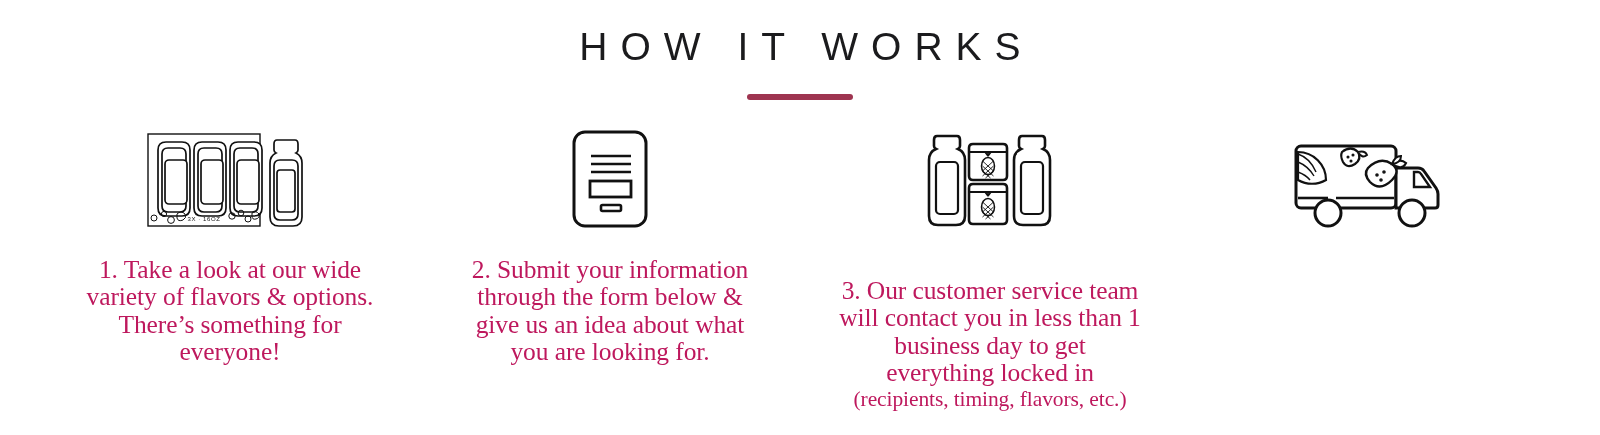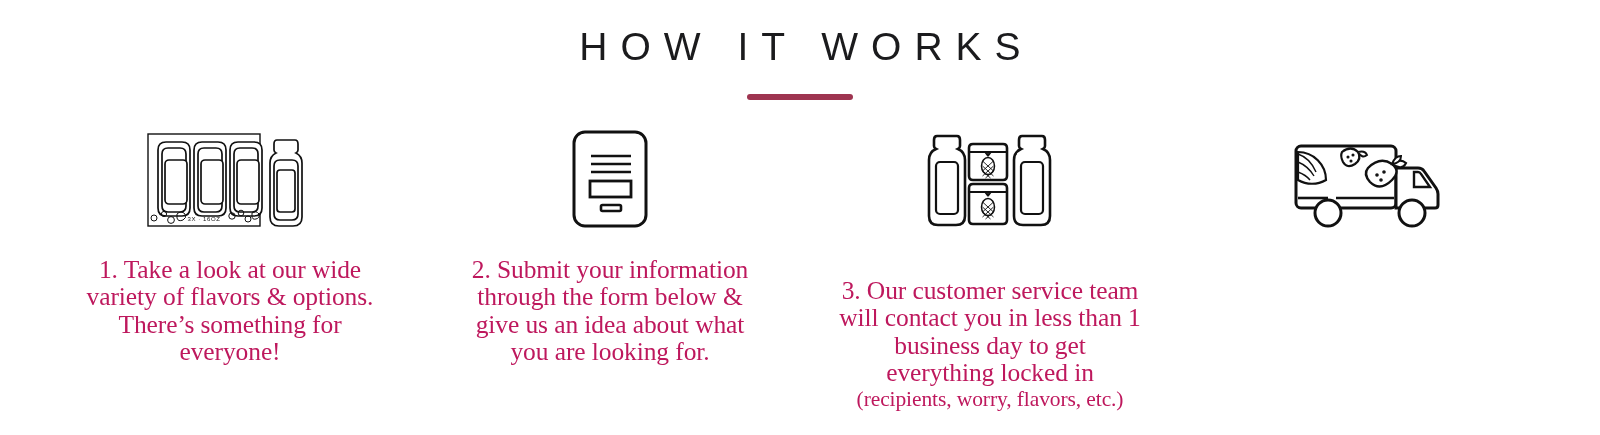--- a/index.html
+++ b/index.html
@@ -206,21 +206,21 @@
             <line x1="49" y1="64" x2="87" y2="64" stroke-width="2.2"></line>
             <g stroke-width="1.5">
               <path d="M68 68 l-3 -4 M68 68 l3 -4 M68 68 l0 -5"></path>
               <ellipse cx="68" cy="79" rx="6.5" ry="8.5"></ellipse>
               <path d="M62.5 74 l11 10 M62.5 79 l11 10 M62.5 84 l8 7 M73.5 74 l-11 10 M73.5 79 l-11 10 M73.5 84 l-8 7" stroke-width="0.9"></path>
             </g>
           </g>
         </svg>
       </div>
       <div class="step-text">3. Our customer service team will contact you in less than 1 business day to get everything locked in</div>
-      <div class="step-text step-subtext" style="margin-top:0;">(recipients, worry, flavors, etc.)</div>
+      <div class="step-text step-subtext" style="margin-top:0;">(recipients, timing, flavors, etc.)</div>
     </div>
 
     <div class="step step--4">
       <div class="step-icon">
         <svg width="164" height="104" viewBox="0 0 164 104" fill="none" stroke="#111" stroke-width="3">
 
           <rect x="8" y="18" width="100" height="62" rx="5" fill="#fff"></rect>
 
           <path d="M108 40 h22 q4 0 6 3 l12 17 q2 3 2 6 v11 q0 3 -3 3 h-39 z" fill="#fff"></path>
 

